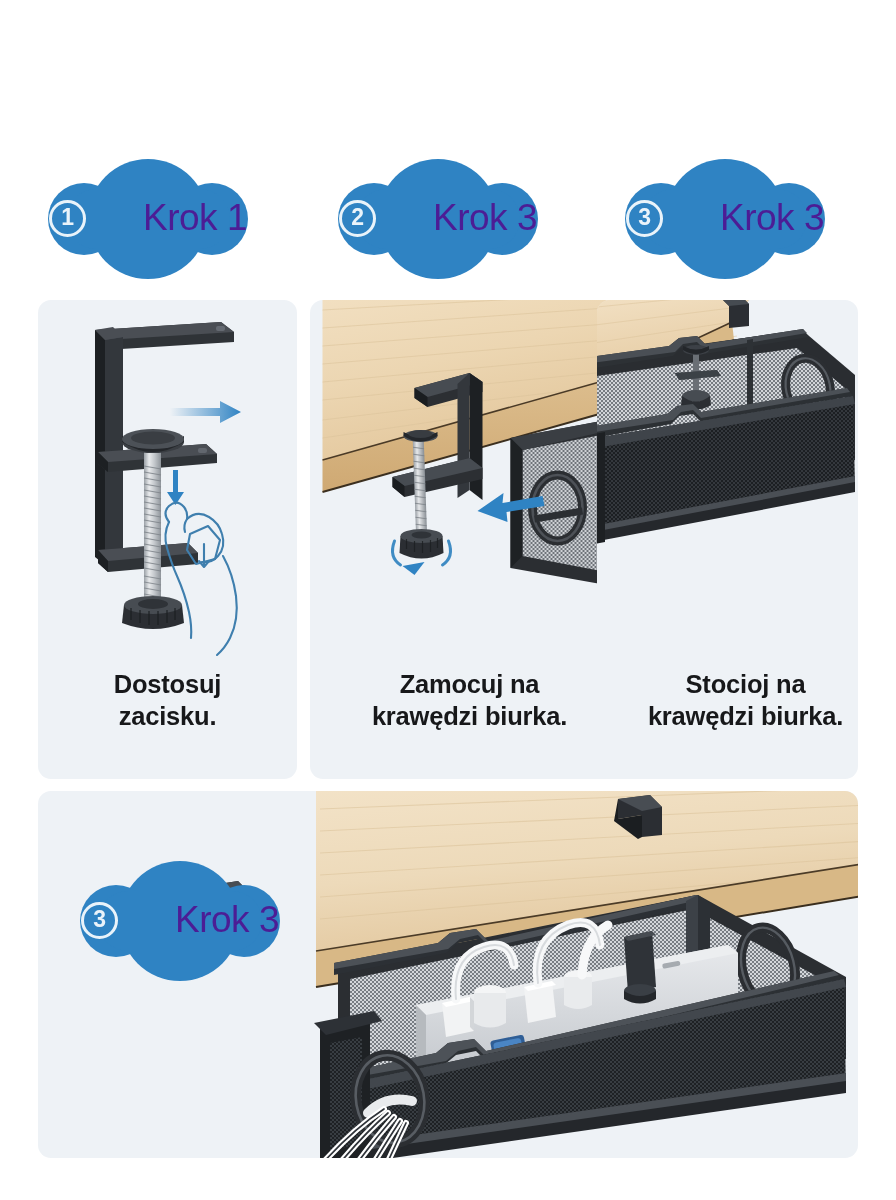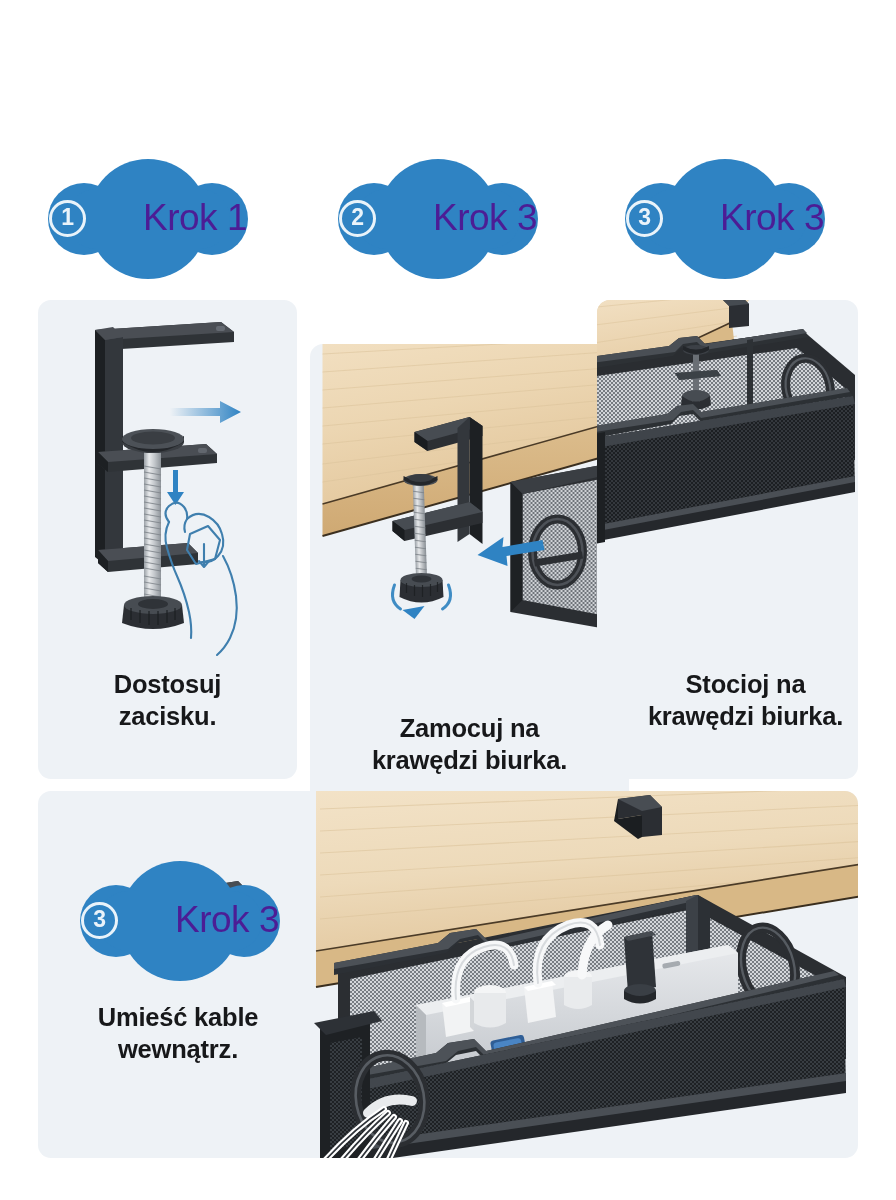--- a/index.html
+++ b/index.html
@@ -51,21 +51,21 @@
     text-align: center;
     color: #17181a;
     font-size: 25.5px;
     font-weight: bold;
     line-height: 1.27;
     letter-spacing: -0.2px;
   }
 
   
   #panel-1 { left: 38px;  top: 300px; width: 259px; height: 479px; }
-  #panel-2 { left: 310px; top: 300px; width: 319px; height: 479px; margin-top: 44px; }
+  #panel-2 { left: 310px; top: 300px; width: 319px; height: 479px; }
   #panel-3 { left: 597px; top: 300px; width: 261px; height: 479px; }
   #panel-4 { left: 38px;  top: 791px; width: 820px; height: 367px; }
 
   #cap-1 { top: 368px; }
   #cap-2 { top: 368px; }
   #cap-3 { top: 368px; margin-left: 36px; }
   #cap-4 { top: 210px; left: 20px; width: 240px; }
 </style>
 </head>
 <body>
@@ -559,19 +559,15 @@
           <circle cx="164" cy="64" r="36"></circle>
           <rect x="18" y="34" width="164" height="60" rx="30"></rect>
         </g>
       </svg>
       <div class="badge-content">
         <div class="badge-num">3</div>
         <div class="badge-label">Krok 3</div>
       </div>
     </div>
 
-    <div class="caption" id="cap-4">
-      <div>Umieść kable</div>
-      <div>wewnątrz.</div>
-    </div>
   </div>
 
 </div>
 
 </body></html>

